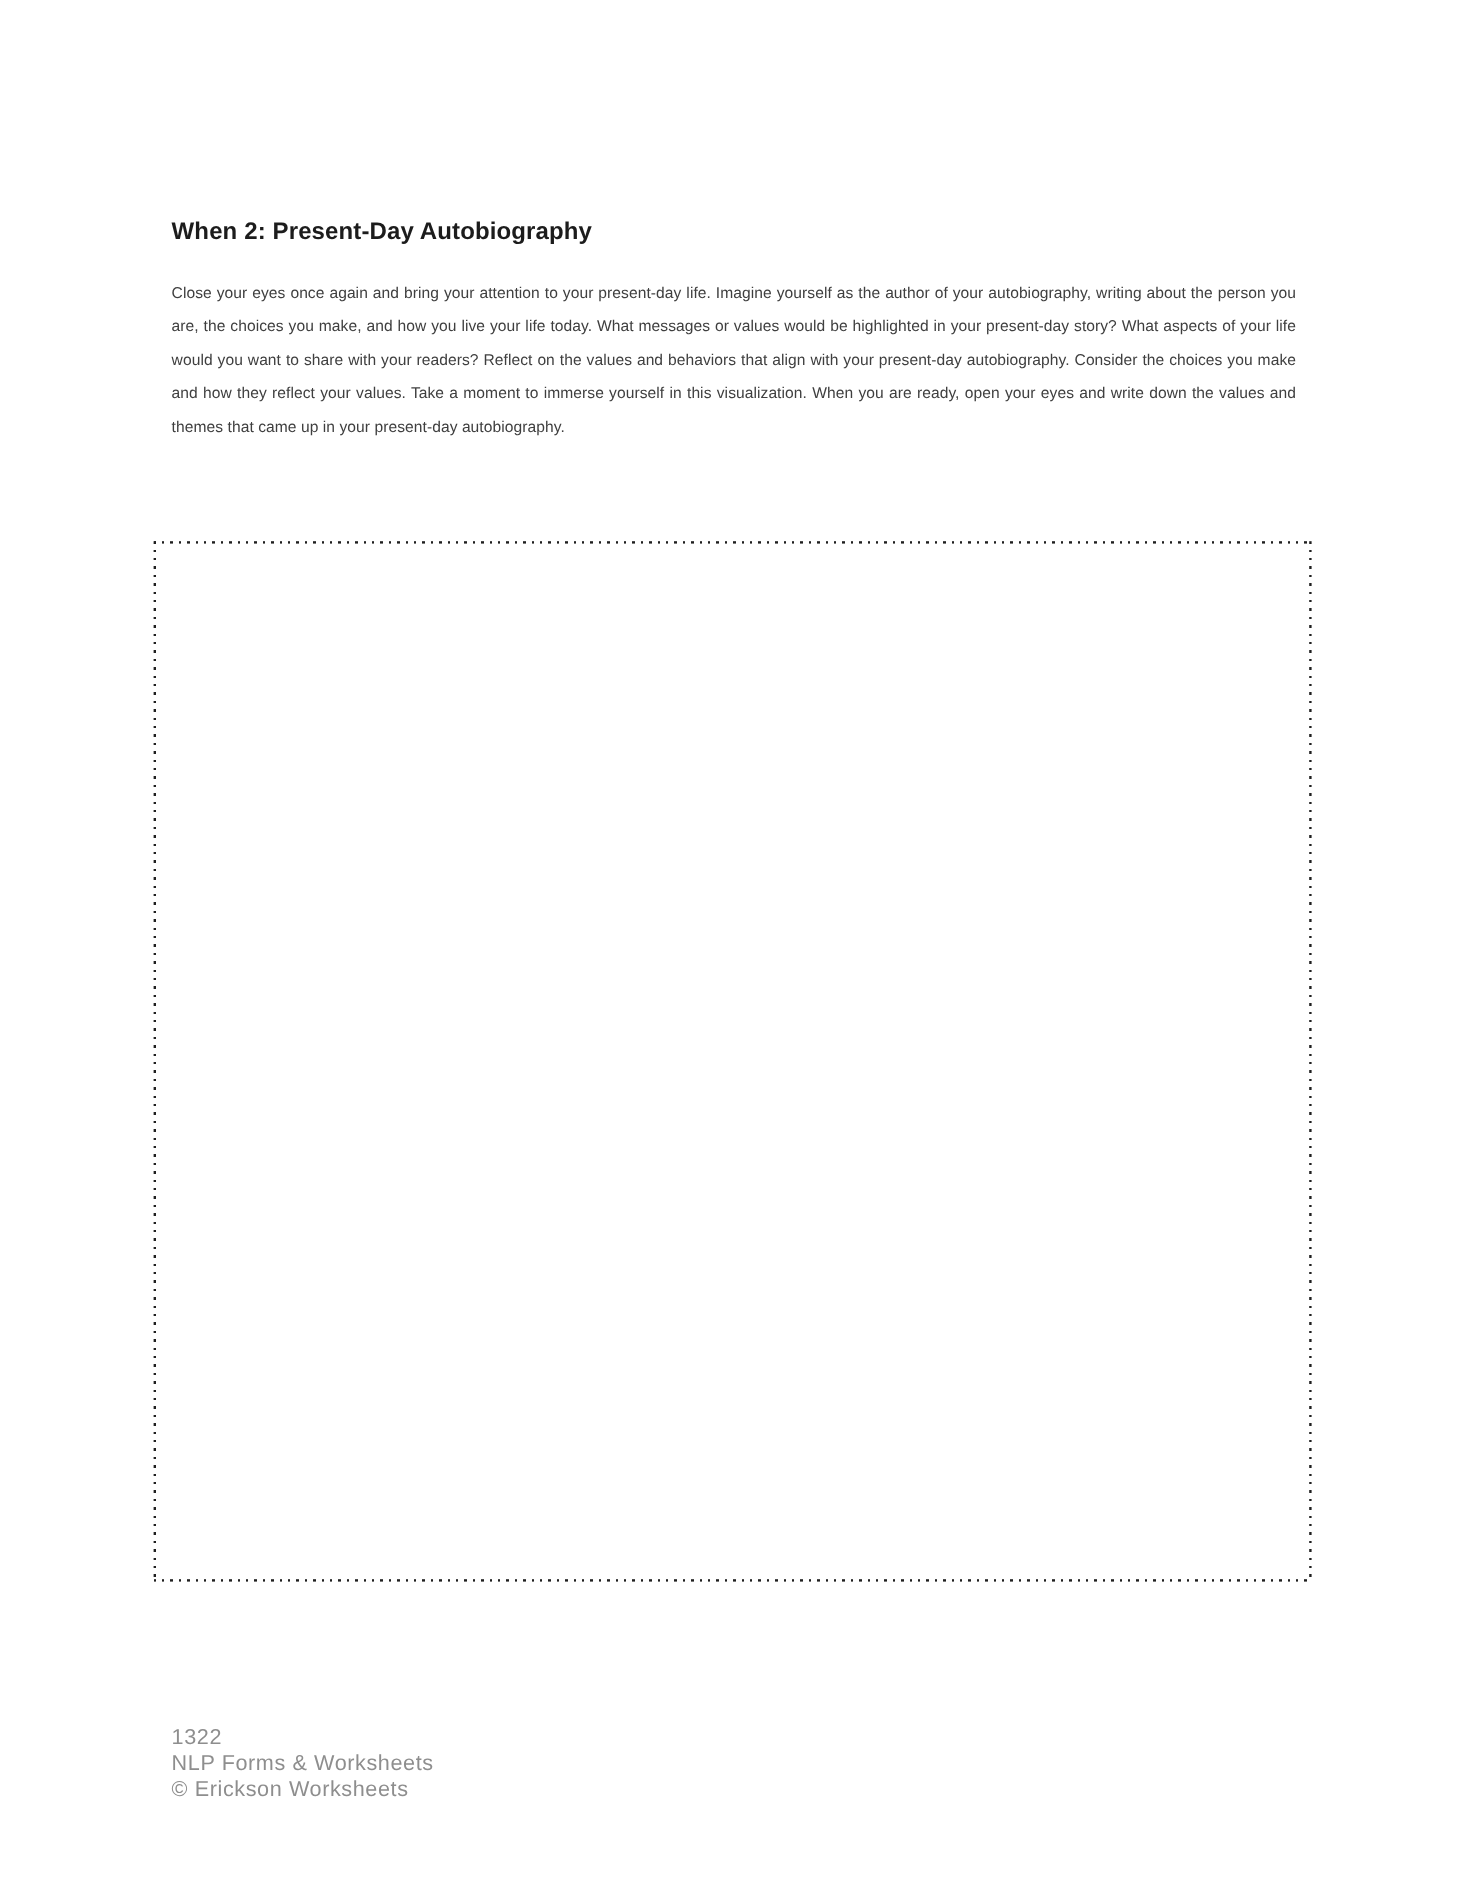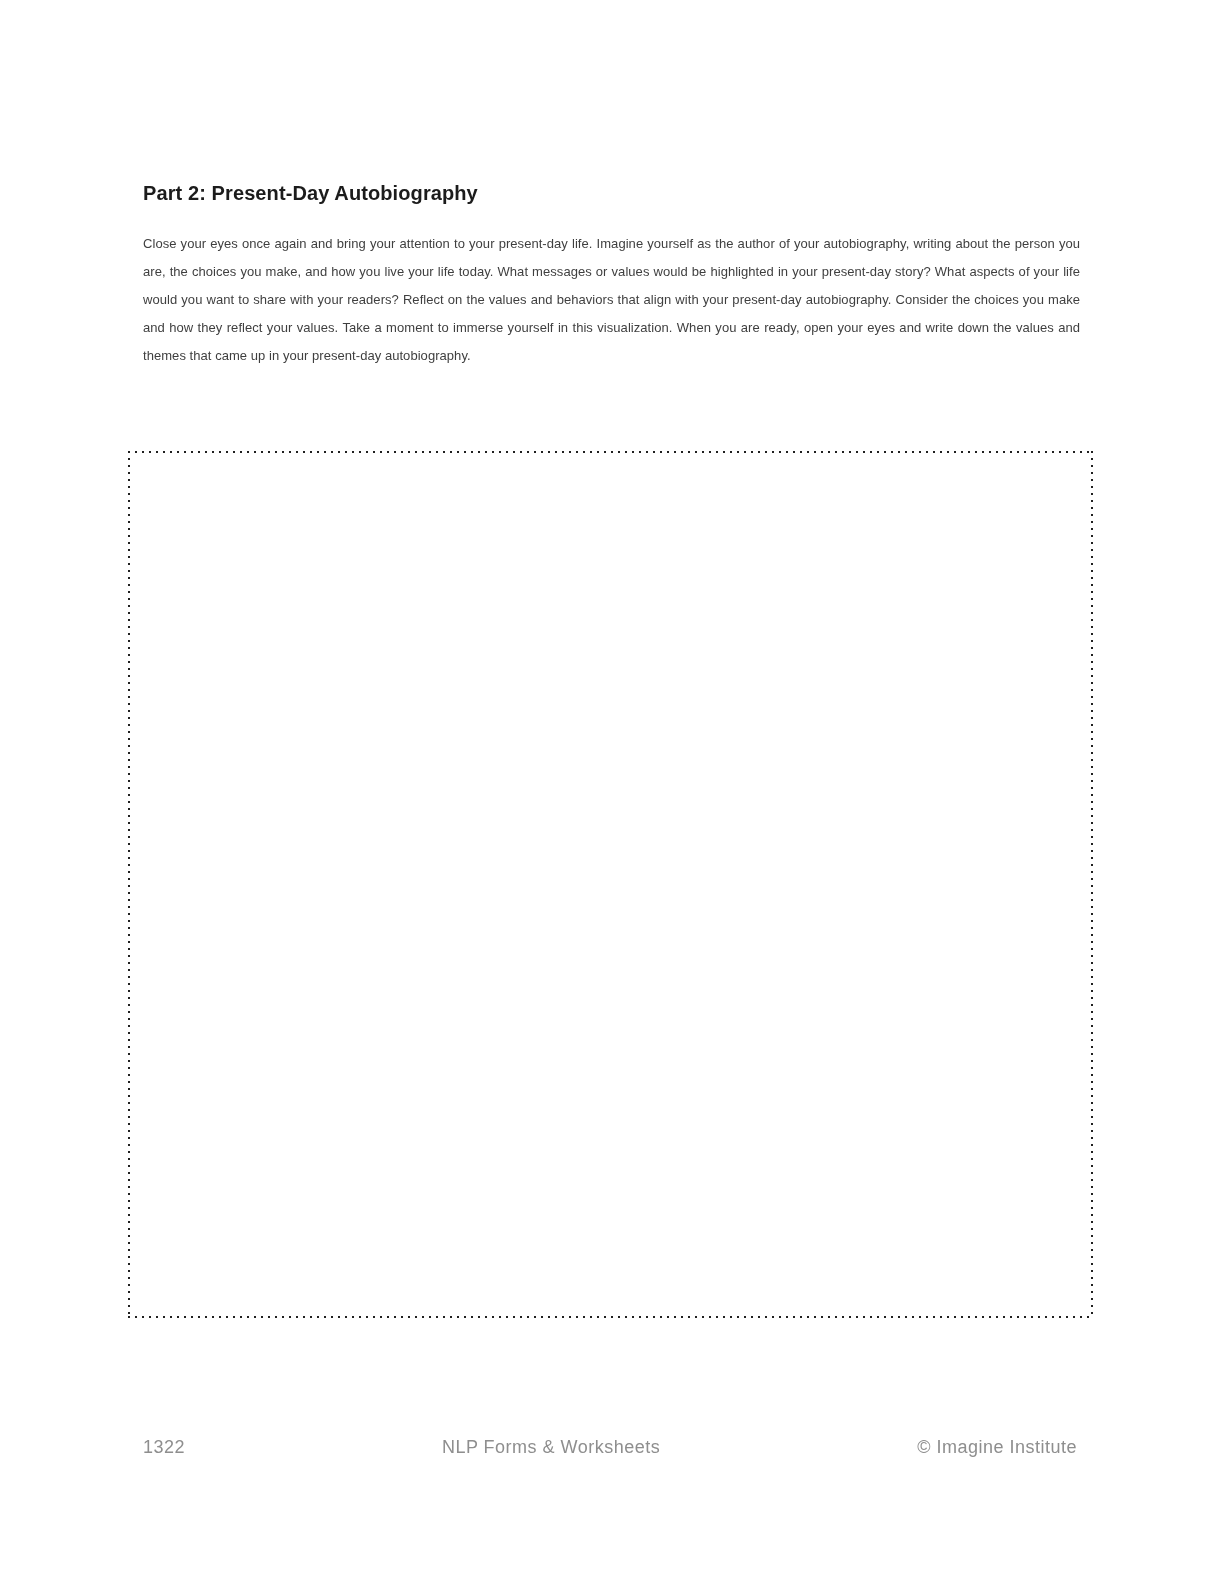--- a/index.html
+++ b/index.html
@@ -67,34 +67,35 @@
     top: 1436px;
     width: 934px;
     display: flex;
     justify-content: space-between;
     align-items: baseline;
     font-size: 18px;
     line-height: 22px;
     color: var(--footer-text);
     letter-spacing: 0.5px;
     font-weight: 400;
+    flex-direction: column;
   }
   .page-footer .footer-center { text-align: left; }
   .page-footer .footer-right  { text-align: right; }
 </style>
 </head>
 <body>
 
 <div class="page">
 
-  <h2 class="section-heading">Part 2: Present-Day Autobiography</h2>
+  <h2 class="section-heading">When 2: Present-Day Autobiography</h2>
 
   <p class="instructions">Close your eyes once again and bring your attention to your present-day life. Imagine yourself as the author of your autobiography, writing about the person you are, the choices you make, and how you live your life today. What messages or values would be highlighted in your present-day story? What aspects of your life would you want to share with your readers? Reflect on the values and behaviors that align with your present-day autobiography. Consider the choices you make and how they reflect your values. Take a moment to immerse yourself in this visualization. When you are ready, open your eyes and write down the values and themes that came up in your present-day autobiography.</p>
 
   <div class="writing-box"></div>
 
   <div class="page-footer">
     <span class="footer-left">1322</span>
     <span class="footer-center">NLP Forms &amp; Worksheets</span>
-    <span class="footer-right">© Imagine Institute</span>
+    <span class="footer-right">© Erickson Worksheets</span>
   </div>
 
 </div>
 
 </body></html>

